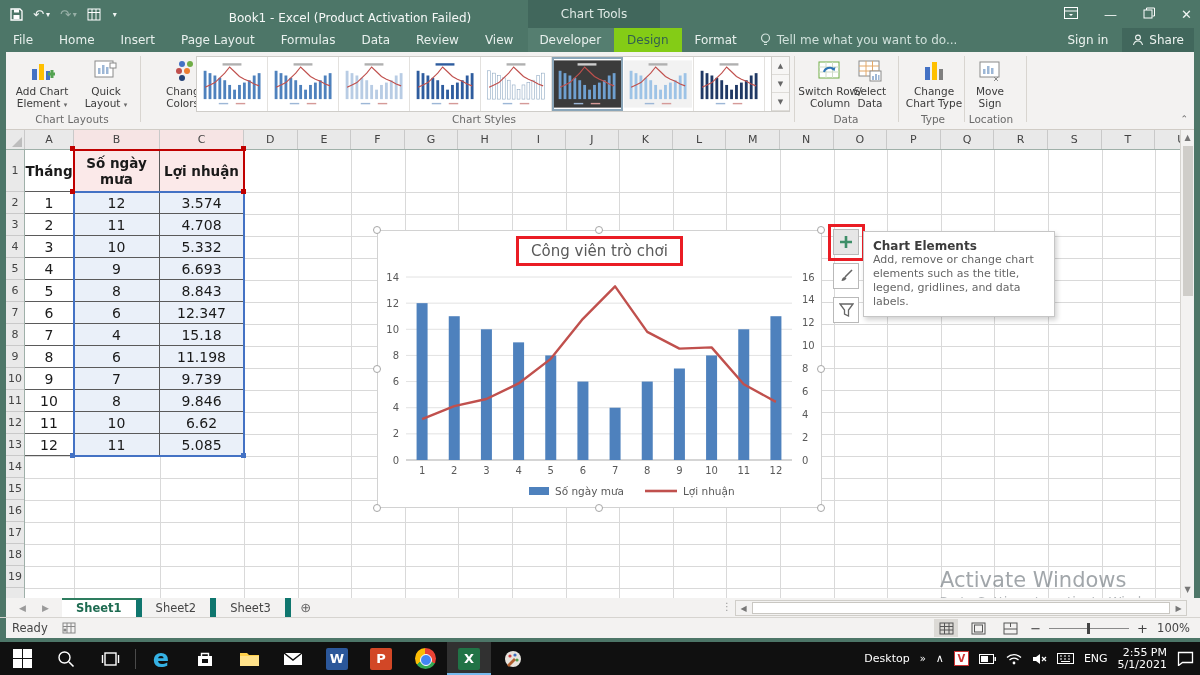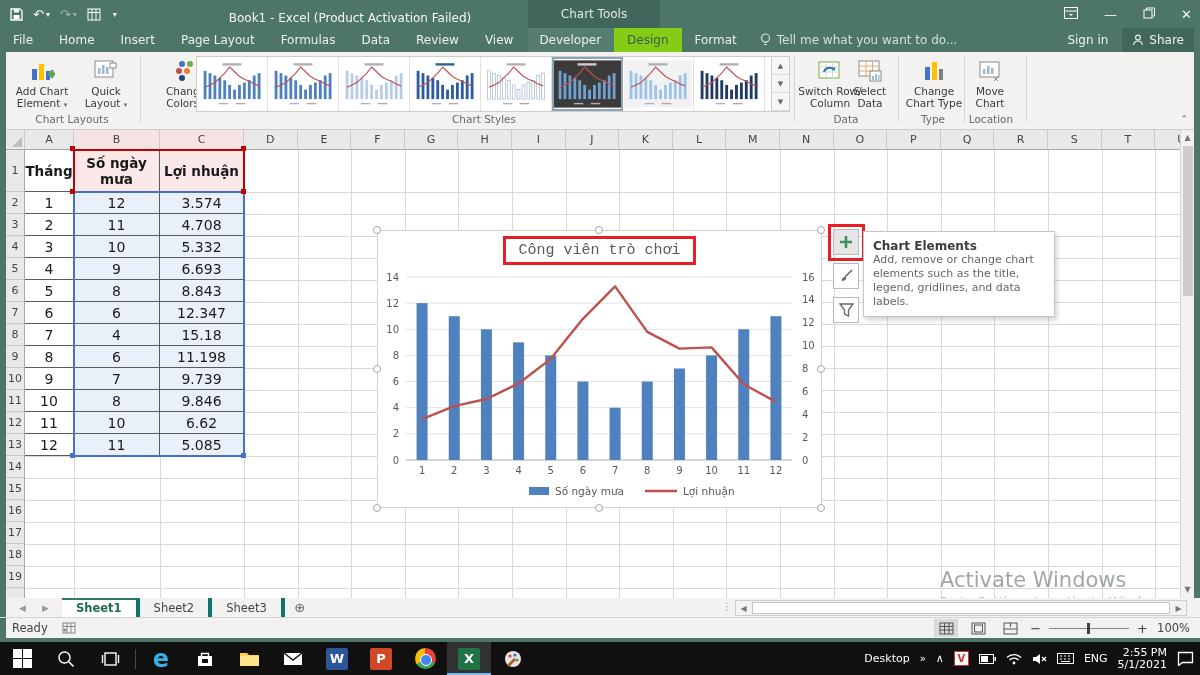--- a/index.html
+++ b/index.html
@@ -64,21 +64,21 @@
   .cell.hdr { font-weight:bold; font-size:13.5px; text-align:center; line-height:16px; }
   .cell.pink { background:#fbe9e9; }
   .cell.blue { background:#eaf0f9; }
   .sel-red { position:absolute; border:2px solid #c00000; z-index:2; pointer-events:none; }
   .sel-blue { position:absolute; border:2px solid #4472c4; z-index:2; pointer-events:none; }
   .seldot { position:absolute; width:5px; height:5px; z-index:3; }
 
   
   .chart { position:absolute; left:377px; top:100px; width:445px; height:278px; background:#fff; border:1px solid #d2d2d2; z-index:3; }
   .chart-title-row { position:absolute; left:0; top:5px; width:100%; text-align:center; }
-  .chart-title { display:inline-block; font-size:15px; color:#595959; padding:3px 12px; border:3px solid #ea1c24; background:#fff;font-family:Liberation Mono, monospace; }
+  .chart-title { display:inline-block; font-size:15px; color:#595959; padding:3px 12px; border:3px solid #ea1c24; background:#fff; }
   .chart svg.main { position:absolute; left:0; top:34px; }
   .handle { position:absolute; width:8px; height:8px; border:1px solid #a6a6a6; border-radius:50%; background:#fff; z-index:4; }
 
   
   .fly-btn { position:absolute; width:26px; height:26px; background:#fff; border:1px solid #b9b9b9; display:flex; align-items:center; justify-content:center; z-index:4; }
   .fly-btn.first { background:#e6e6e6; }
   .redbox { position:absolute; border:3px solid #ea1c24; z-index:5; pointer-events:none; }
   .tooltip { position:absolute; left:863px; top:101px; width:192px; min-height:76px; background:#fff; border:1px solid #c6c6c6; box-shadow:2px 3px 5px rgba(0,0,0,.18); padding:7px 9px; z-index:5; }
   .tooltip .tt-title { font-size:12px; font-weight:bold; color:#3c3c3c; }
   .tooltip .tt-desc { font-size:11px; line-height:14px; color:#666; }
@@ -90,21 +90,21 @@
   
   .vscroll { position:absolute; right:6px; top:0; width:14px; height:468px; background:#f3f2f1; border-left:1px solid #d6d4d0; z-index:5; display:flex; flex-direction:column; align-items:center; }
   .vscroll .arr { height:16px; width:100%; text-align:center; font-size:8px; color:#777; line-height:16px; }
   .vscroll .thumb { width:10px; height:150px; background:#cfcdc9; }
   .vscroll .spacer { flex:1; }
 
   
   .tabbar { position:absolute; left:0; top:598px; width:1200px; height:20px; background:#f3f2f1; border-bottom:1px solid #d6d4d0; display:flex; align-items:stretch; z-index:2; }
   .tabbar .frame { width:6px; background:#4d7668; }
   .tabbar .nav { width:56px; display:flex; align-items:center; justify-content:center; gap:16px; color:#9a9a9a; font-size:9px; }
-  .stab { padding:0 14px; font-size:11.5px; line-height:20px; color:#444; border-right:4px solid #0f766e; cursor:default; }
+  .stab { padding:0 14px; font-size:11.5px; line-height:20px; color:#444; border-right:6px solid #0f766e; cursor:default; }
   .stab.active { background:#fff; color:#1e6b51; font-weight:bold; border-top:2px solid #2e7d5f; line-height:17px; }
   .newsheet { width:30px; text-align:center; line-height:20px; color:#666; font-size:13px; }
   .hscroll { position:absolute; left:735px; top:600px; width:452px; height:16px; background:#f3f2f1; border:1px solid #d0cec9; display:flex; align-items:center; z-index:3; }
   .hscroll .ar { width:15px; text-align:center; font-size:8px; color:#777; }
   .hscroll .ht { flex:1; height:12px; background:#fff; border:1px solid #c9c7c2; margin:0 1px; }
   .hsplit { position:absolute; left:722px; top:601px; font-size:10px; color:#999; z-index:3; letter-spacing:-1px; }
 
   
   .statusbar { position:absolute; left:0; top:618px; width:1200px; height:20px; background:#f3f2f1; z-index:2; }
   .statusbar .frame-l { position:absolute; left:0; top:0; width:6px; height:20px; background:#4d7668; }
@@ -476,21 +476,21 @@
     <div class="bigbtn" style="left:964px; width:52px;">
       <div class="bicon">
         <svg width="26" height="26" viewBox="0 0 26 26">
             <rect x="3" y="4" width="19" height="15" fill="#fff" stroke="#8a8a8a"></rect>
             <rect x="6" y="11" width="2.5" height="5" fill="#9db7d6"></rect>
             <rect x="10" y="8" width="2.5" height="8" fill="#9db7d6"></rect>
             <rect x="14" y="10" width="2.5" height="6" fill="#9db7d6"></rect>
             <path d="M17 19l4 4M21 19l-4 4" stroke="#8a8a8a"></path>
           </svg>
       </div>
-      <div class="blabel"><span>Move Chart</span></div>
+      <div class="blabel"><span>Move Sign</span></div>
     </div>
     <div class="grp-label" style="left:960px; width:62px;">Location</div>
     <div class="vsep" style="left:1026px;"></div>
 
     <div class="ribbon-collapse">⌃</div>
   </div>
 
   <div class="sheet">
     <div class="grid-h"></div>
     <div class="grid-v"></div>

